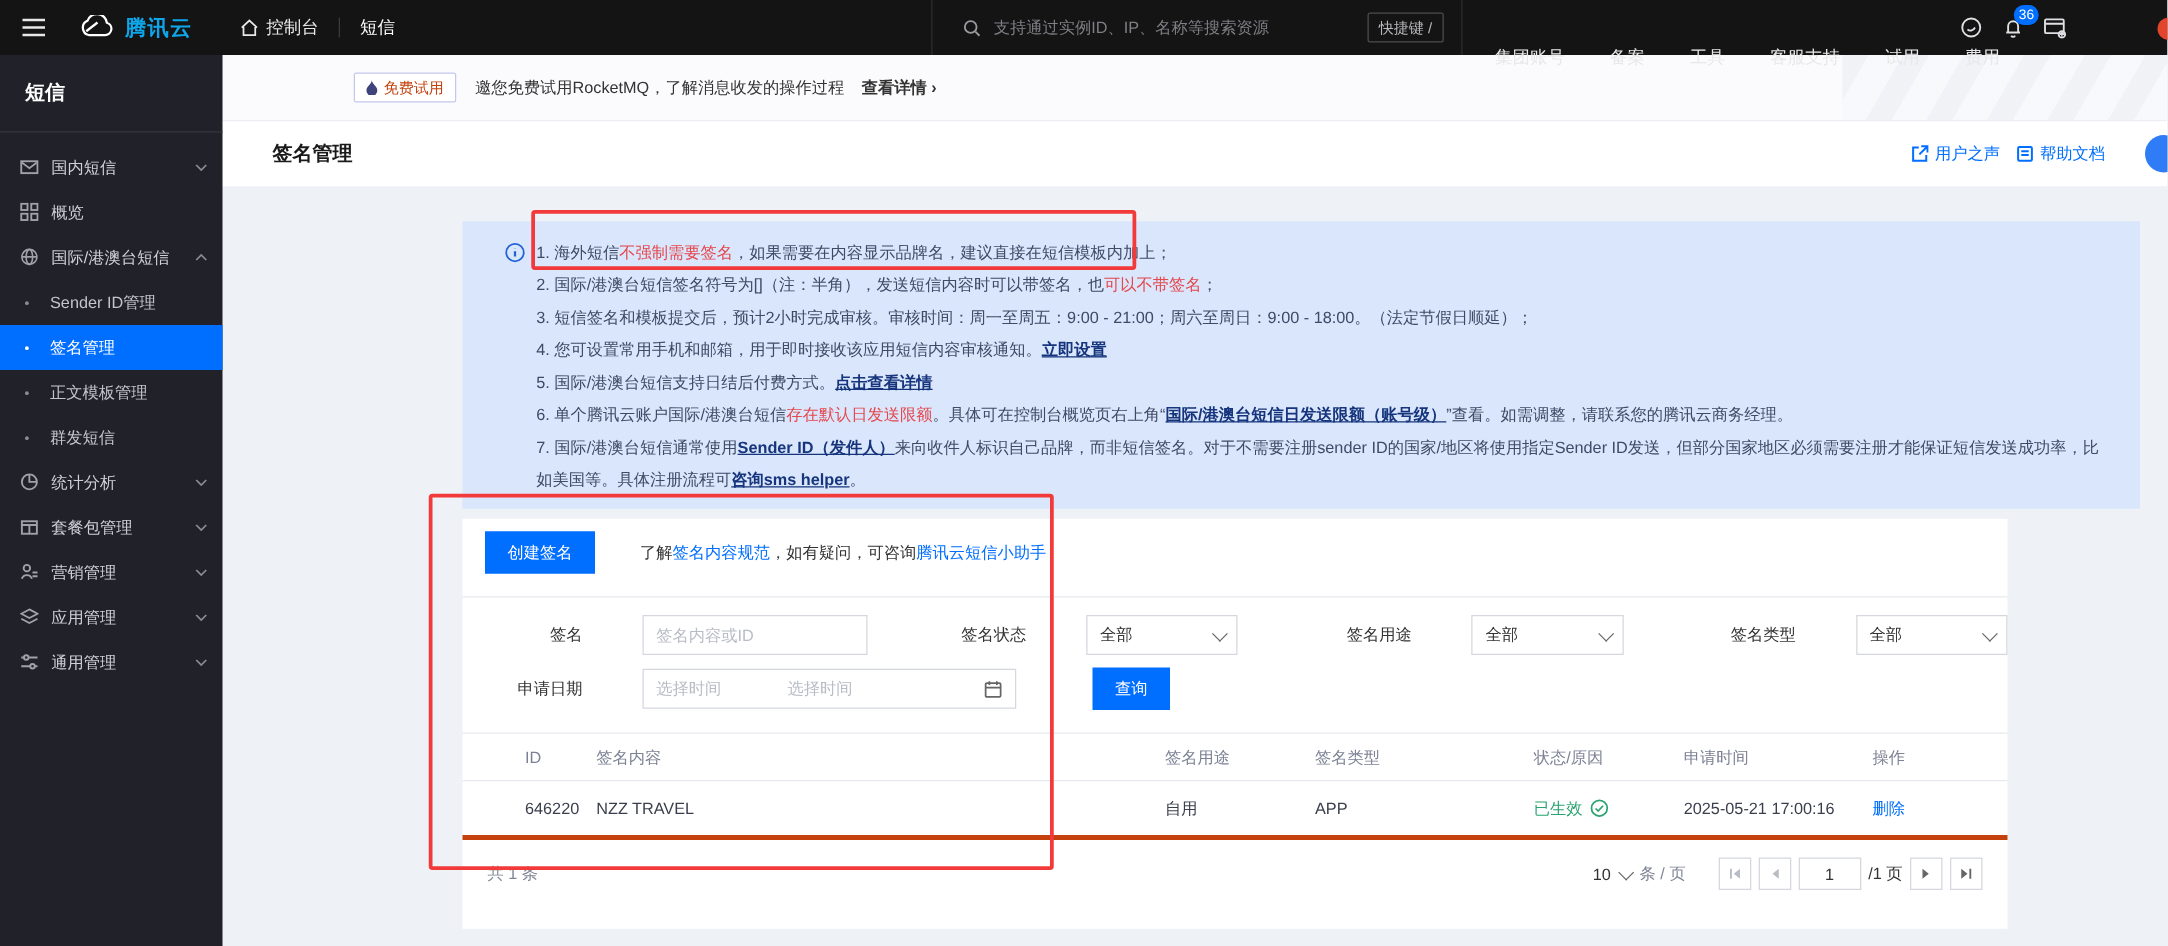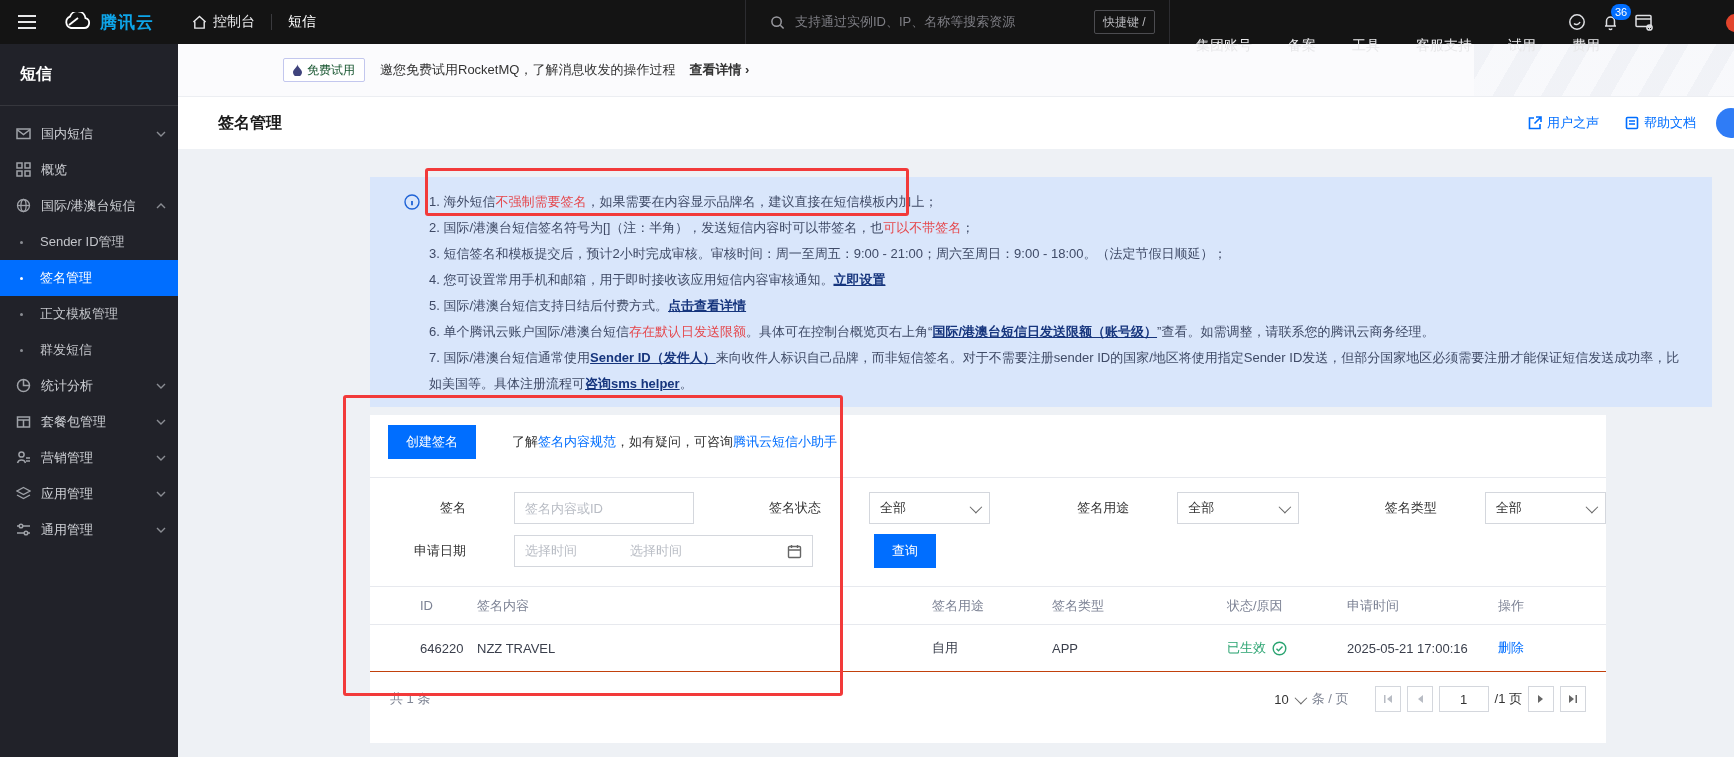--- a/index.html
+++ b/index.html
@@ -33,27 +33,27 @@
   .sb-item .sb-ico { width:16px; height:16px; color:#9fa2a8; margin-right:9px; flex:none; }
   .sb-item .sb-label { flex:1; white-space:nowrap; overflow:hidden; }
   .sb-item .sb-chev { color:#8a8d93; flex:none; }
   .sb-child { height:36px; display:flex; align-items:center; padding-left:20px; cursor:pointer; font-size:13px; color:#c3c5ca; }
   .sb-child .dot { width:3px; height:3px; border-radius:50%; background:#8a8d93; margin-right:17px; flex:none; }
   .sb-child.active { background:#006eff; color:#fff; }
   .sb-child.active .dot { background:#fff; }
 
   
   .banner { position:absolute; left:178px; top:44px; width:1556px; height:53px; background:#fbfbfd; border-bottom:1px solid #eceef2; display:flex; align-items:center; padding-left:105px; z-index:10; overflow:hidden; }
-  .bn-badge { display:flex; align-items:center; gap:5px; border:1px solid #c3c7ee; border-radius:2px; background:#fff; height:24px; padding:0 9px; color:#14532d; font-size:12px; cursor:pointer; }
+  .bn-badge { display:flex; align-items:center; gap:5px; border:1px solid #c3c7ee; border-radius:2px; background:#fff; height:24px; padding:0 9px; color:#c2410c; font-size:12px; cursor:pointer; }
   .bn-text { margin-left:15px; color:#333; font-size:13px; }
   .bn-link { margin-left:14px; color:#333; font-weight:700; cursor:pointer; font-size:13px; }
   .deco { position:absolute; right:0; top:0; width:260px; height:105px; background:repeating-linear-gradient(120deg,#eef0f5 0 18px,#f7f8fb 18px 42px); opacity:.8; }
   .pghead { position:absolute; left:178px; top:97px; width:1556px; height:52px; background:#fff; display:flex; align-items:center; z-index:11; }
   .pg-title { margin-left:40px; font-size:16px; font-weight:700; color:#1a1a1a; }
-  .pg-links { position:absolute; right:38px; display:flex; align-items:flex-start; gap:26px; color:#006eff; font-size:13px; }
+  .pg-links { position:absolute; right:50px; display:flex; align-items:flex-start; gap:13px; color:#006eff; font-size:13px; }
   .pg-link { display:flex; align-items:center; gap:5px; cursor:pointer; }
   .help-bubble { position:absolute; right:-12px; top:11px; width:30px; height:30px; border-radius:50%; background:#2f7cf6; }
 
   
   .content { position:absolute; left:178px; top:149px; width:1556px; bottom:0; background:#eef1f5; }
   .notice { position:absolute; left:192px; top:28px; width:1342px; min-height:216px; background:#d9e6fb; padding:12px 30px 10px 34px; display:flex; }
   .nt-icon { width:16px; height:16px; color:#1f63d6; margin-top:5px; flex:none; }
   .nt-lines { padding-left:9px; color:#3f4a66; line-height:26px; font-size:13px; }
   .sg-r { color:#e5484d; }
   .sg-l { color:#006eff; cursor:pointer; }
@@ -75,21 +75,21 @@
   .f-select { margin-left:8px; width:168px; height:32px; border:1px solid #d4d7dd; background:#fff; display:flex; align-items:center; justify-content:space-between; padding:0 10px; cursor:pointer; font-size:13px; color:#333; }
   .chev-down { width:9px; height:9px; border-right:1.5px solid #666; border-bottom:1.5px solid #666; transform:rotate(45deg) translateY(-2px); }
   .daterange { margin-left:8px; width:299px; height:32px; border:1px solid #d4d7dd; background:#fff; display:flex; align-items:center; padding:0 10px; cursor:pointer; }
   .dr-ph { color:#b8bcc4; font-size:13px; width:105px; }
   .dr-cal { margin-left:auto; color:#666; }
   .btn-search { margin-left:21px; }
 
   .dtable { margin-top:18px; border-top:1px solid #e7e9ee; }
   .trow { display:grid; grid-template-columns:57px 455px 120px 175px 120px 151px auto; align-items:center; padding-left:50px; }
   .thead { height:38px; color:#7c8294; font-size:13px; border-bottom:1px solid #e7e9ee; }
-  .tbody-row { height:47px; color:#3a3f4c; font-size:13px; border-bottom:1px solid #c2410c; }
+  .tbody-row { height:47px; color:#3a3f4c; font-size:13px; border-bottom:4px solid #c2410c; }
   .cell-status { color:#2ba471; display:flex; align-items:center; gap:6px; }
   .cell-action { color:#006eff; cursor:pointer; }
 
   .tfoot { display:flex; align-items:center; padding:14px 20px 0 20px; color:#808695; font-size:13px; }
   .tf-right { margin-left:auto; display:flex; align-items:center; gap:8px; }
   .tf-size { display:flex; align-items:center; gap:6px; color:#333; cursor:pointer; }
   .pager { display:flex; align-items:center; gap:6px; margin-left:18px; }
   .pg-btn { width:26px; height:26px; border:1px solid #d4d7dd; background:#fff; display:flex; align-items:center; justify-content:center; color:#b8bcc4; cursor:pointer; }
   .pg-btn.on { color:#666; }
   .pg-input { width:50px; height:26px; border:1px solid #d4d7dd; text-align:center; font-size:13px; color:#333; font-family:inherit; }

